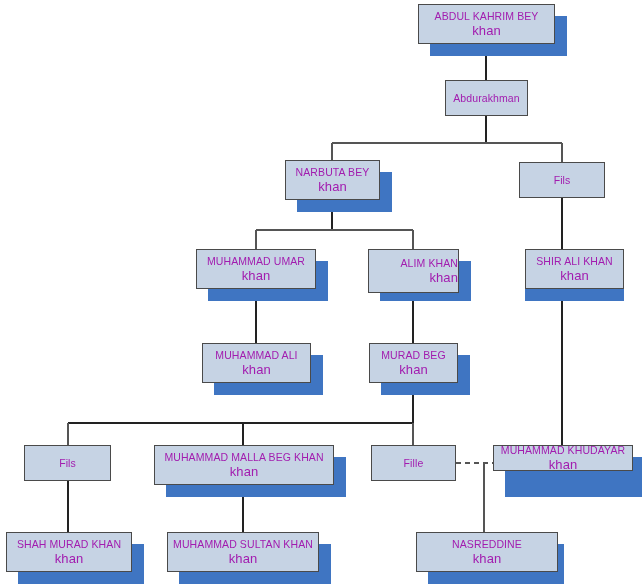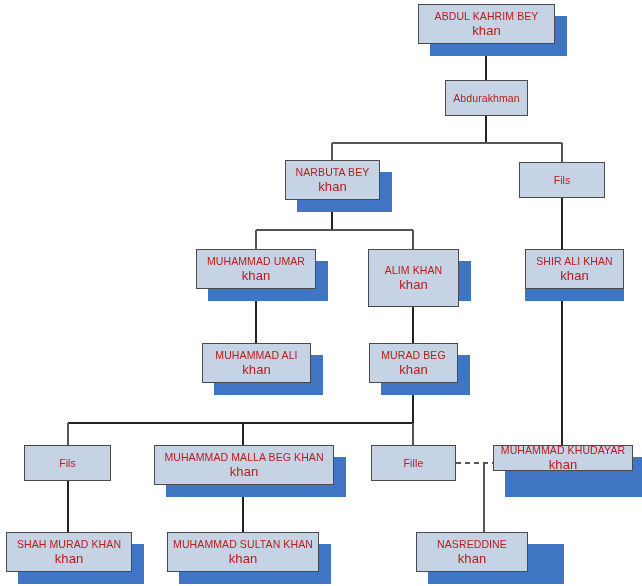--- a/index.html
+++ b/index.html
@@ -27,21 +27,21 @@
   .node {
     position: absolute;
     box-sizing: border-box;
     background: #c6d3e4;
     border: 1px solid #4a4a4a;
     display: flex;
     flex-direction: column;
     align-items: center;
     justify-content: center;
     text-align: center;
-    color: #b91c1c;
+    color: #a21caf;
     line-height: 1.18;
     z-index: 5;
   }
   .node .nm {
     font-size: 10.5px;
     letter-spacing: 0.1px;
     white-space: nowrap;
   }
   .node .rl {
     font-size: 13px;
@@ -113,21 +113,21 @@
       </div>
       <div class="node" style="left: 519px; top: 162px; width: 86px; height: 36px;">
         <div class="nm">Fils</div>
       </div>
       <div class="shadow" style="left: 208px; top: 261px; width: 120px; height: 40px;"></div>
       <div class="node" style="left: 196px; top: 249px; width: 120px; height: 40px;">
         <div class="nm">MUHAMMAD UMAR</div>
         <div class="rl">khan</div>
       </div>
       <div class="shadow" style="left: 380px; top: 261px; width: 91px; height: 40px;"></div>
-      <div class="node" style="left: 368px; top: 249px; width: 91px; height: 58px;">
+      <div class="node" style="left: 368px; top: 249px; width: 91px; height: 44px; align-items: flex-end;">
         <div class="nm">ALIM KHAN</div>
         <div class="rl">khan</div>
       </div>
       <div class="shadow" style="left: 525px; top: 261px; width: 99px; height: 40px;"></div>
       <div class="node" style="left: 513px; top: 249px; width: 99px; height: 40px; margin-left: 12px;">
         <div class="nm">SHIR ALI KHAN</div>
         <div class="rl">khan</div>
       </div>
       <div class="shadow" style="left: 214px; top: 355px; width: 109px; height: 40px;"></div>
       <div class="node" style="left: 202px; top: 343px; width: 109px; height: 40px;">
@@ -159,19 +159,19 @@
       <div class="node" style="left: 6px; top: 532px; width: 126px; height: 40px;">
         <div class="nm">SHAH MURAD KHAN</div>
         <div class="rl">khan</div>
       </div>
       <div class="shadow" style="left: 179px; top: 544px; width: 152px; height: 40px;"></div>
       <div class="node" style="left: 167px; top: 532px; width: 152px; height: 40px;">
         <div class="nm">MUHAMMAD SULTAN KHAN</div>
         <div class="rl">khan</div>
       </div>
       <div class="shadow" style="left: 428px; top: 544px; width: 136px; height: 40px;"></div>
-      <div class="node" style="left: 416px; top: 532px; width: 112px; height: 40px;">
+      <div class="node" style="left: 416px; top: 532px; width: 142px; height: 40px;">
         <div class="nm">NASREDDINE</div>
         <div class="rl">khan</div>
       </div>
     </div>
 
 </div>
 
 </body></html>

